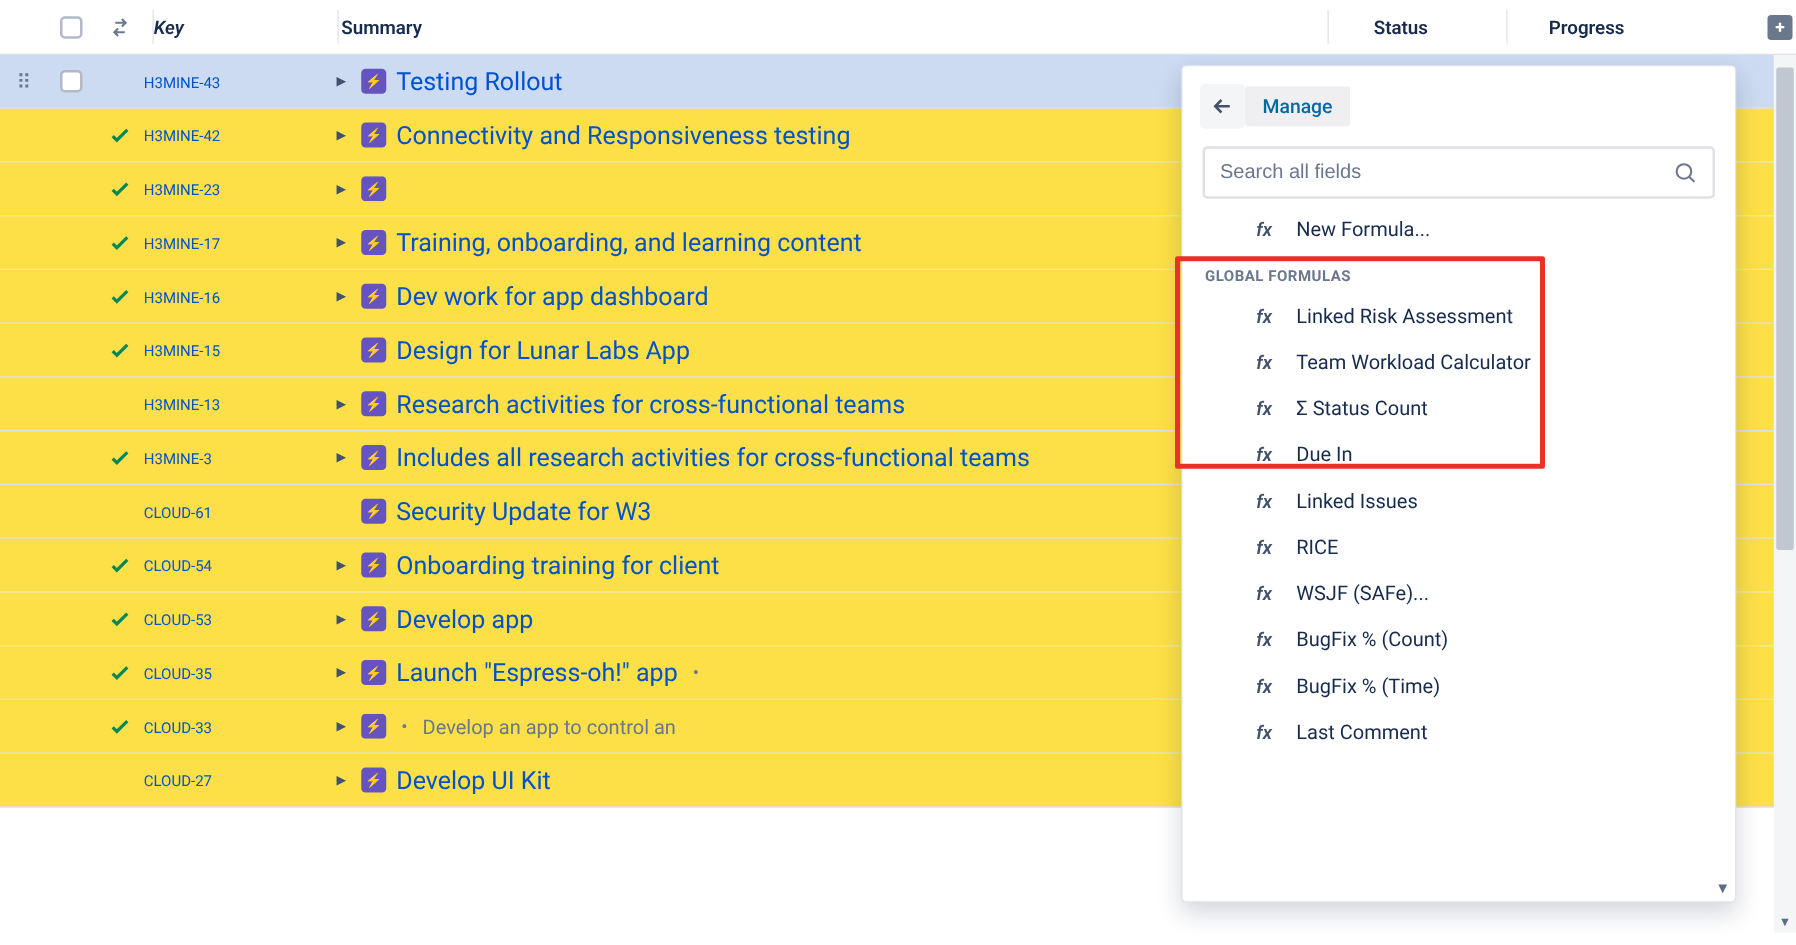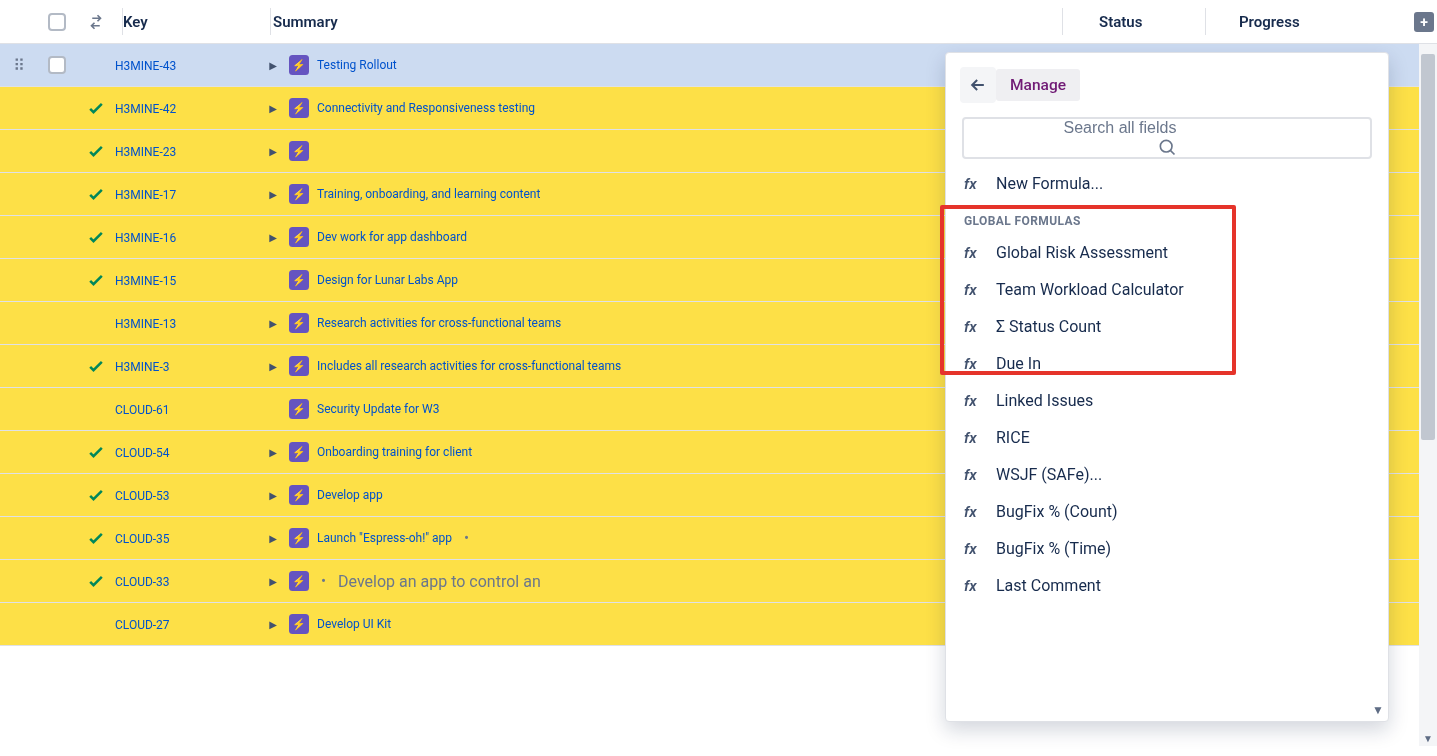--- a/index.html
+++ b/index.html
@@ -30,21 +30,21 @@
     bottom: 8px;
   }
   .hdr-cell {
     font-weight: 600;
     color: #172b4d;
     font-size: 15px;
     padding: 0 8px;
   }
   .checkbox-cell { width: 40px; display:flex; justify-content:center; }
   .swap-cell { width: 38px; display:flex; justify-content:center; color:#6b778c; }
-  .key-cell-hdr { width: 150px; }
+  .key-cell-hdr { width: 150px; font-style: italic; }
   .summary-cell-hdr { flex: 1; }
   .status-cell-hdr { width: 140px; }
   .progress-cell-hdr { width: 180px; }
   .plus-cell { width: 26px; display:flex; justify-content:center; align-items:center; }
   .plus-btn {
     width: 20px; height: 20px; border-radius: 3px; background:#6b778c;
     color:#fff; font-size:14px; line-height:20px; text-align:center; font-weight:bold;
   }
   input[type=checkbox] {
     width: 18px; height: 18px; border-radius: 4px;
@@ -78,21 +78,21 @@
   .expand-tri {
     width: 16px; height:16px; display:flex; align-items:center; justify-content:center;
     color:#42526e; font-size:10px;
   }
   .expand-placeholder { width:16px; }
   .type-icon {
     width:20px; height:20px; border-radius:3.5px; background:#6554c0;
     color:#fff; display:flex; align-items:center; justify-content:center;
     font-size:11px; font-weight:bold; flex-shrink:0;
   }
-  .summary-link { color:#0052cc; font-size:12px; }
+  .summary-link { color:#0052cc; font-size:20px; }
   .summary-extra { color:#6b778c; font-size:16px; }
   .dot-sep { color:#6b778c; margin: 0 4px; }
   .status-cell { width:140px; }
   .progress-cell { width:200px; }
 
   .panel {
     position:absolute;
     top: 52px; right: 48px;
     width: 444px; height: 670px;
     background:#fff;
@@ -106,39 +106,39 @@
     display:flex; align-items:center; padding: 14px 16px 6px 14px;
   }
   .back-btn {
     width: 36px; height: 36px; border-radius:4px;
     display:flex; align-items:center; justify-content:center;
     font-size:20px; color:#42526e; background:#f4f5f7;
   }
   .panel-title { font-size:21px; font-weight:500; margin-left:12px; flex:1; color:#172b4d; }
   .manage-btn {
     background:#efeff2; border-radius:3px; padding:7px 14px; font-size:15.5px;
-    color:#701a75; font-weight:500;
+    color:#0369a1; font-weight:500;
   }
   .search-wrap { padding: 8px 16px 6px; }
   .search-box {
     display:flex; align-items:center; border:2px solid #dfe1e6;
-    border-radius:4px; height:42px; padding:0 12px; color:#6b778c;flex-direction:column;
+    border-radius:4px; height:42px; padding:0 12px; color:#6b778c;
   }
   .search-input { flex:1; border:none; outline:none; font-size:16px; color:#6b778c; background:transparent; }
   .search-input::placeholder { color:#6b778c; }
   .search-icon-svg { width:20px; height:20px; color:#6b778c; }
 
   .panel-body { flex:1; overflow:auto; }
   .section-label {
     font-size:12px; font-weight:700; letter-spacing:0.4px;
     color:#6b778c; padding: 12px 18px 6px; text-transform:uppercase;
   }
   .formula-item {
     display:flex; align-items:flex-end; gap:12px; padding:9px 18px;
-    font-size:16px; color:#172b4d; cursor:pointer;
+    font-size:16px; color:#172b4d; cursor:pointer;margin-left:41px;
   }
   .fx-icon { font-style:italic; font-weight:600; font-size:15px; color:#42526e; width:20px; }
   .red-box {
     position:absolute; border:4px solid #e5332a; border-radius:2px;
     pointer-events:none;
   }
   .scrollbar-right {
     position:absolute; right:0; top:44px; bottom:10px; width:18px; background:#f4f5f7;
   }
   .scroll-thumb { position:absolute; left:2px; right:2px; top:10px; height:386px; background:#c1c7d0; border-radius:2px; }
@@ -418,21 +418,21 @@
   <div class="panel-body">
     <div class="formula-item">
       <span class="fx-icon">fx</span>
       <span>New Formula...</span>
     </div>
 
     <div class="section-label">GLOBAL FORMULAS</div>
     <div id="global-list">
         <div class="formula-item">
           <span class="fx-icon">fx</span>
-          <span>Global Risk Assessment</span>
+          <span>Linked Risk Assessment</span>
         </div>
         <div class="formula-item">
           <span class="fx-icon">fx</span>
           <span>Team Workload Calculator</span>
         </div>
         <div class="formula-item">
           <span class="fx-icon">fx</span>
           <span>Σ Status Count</span>
         </div>
       </div>

